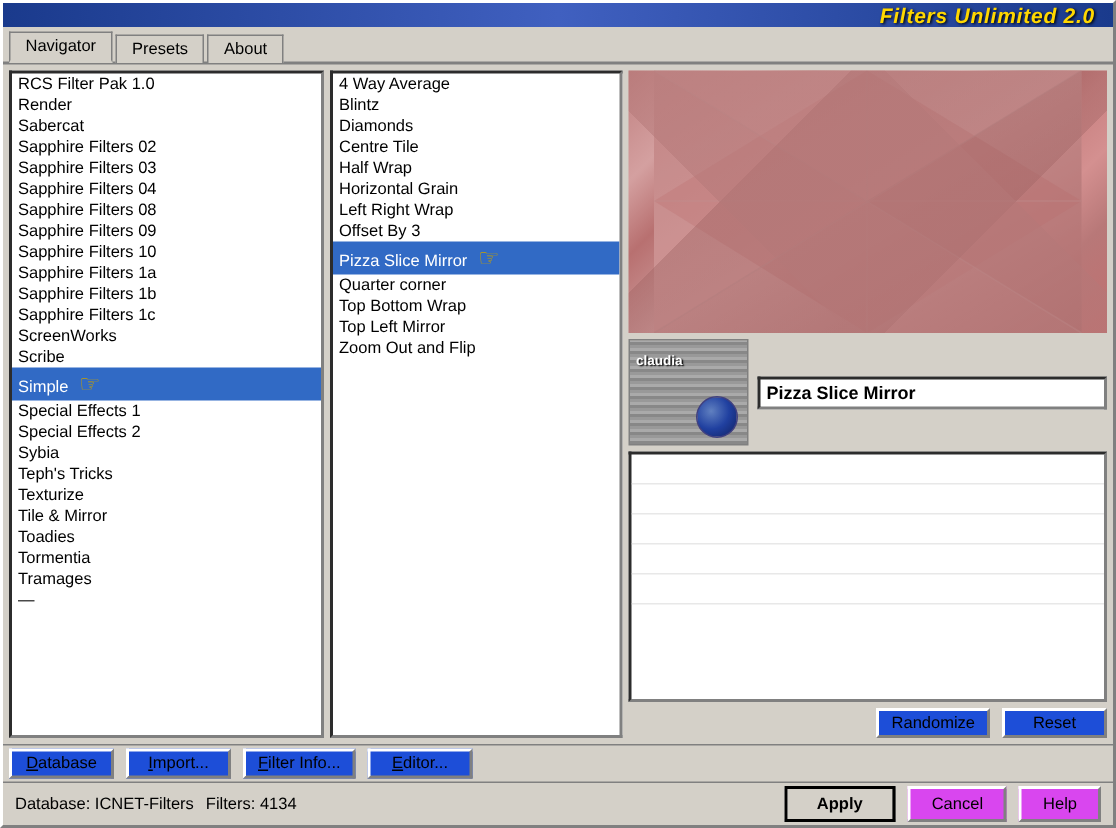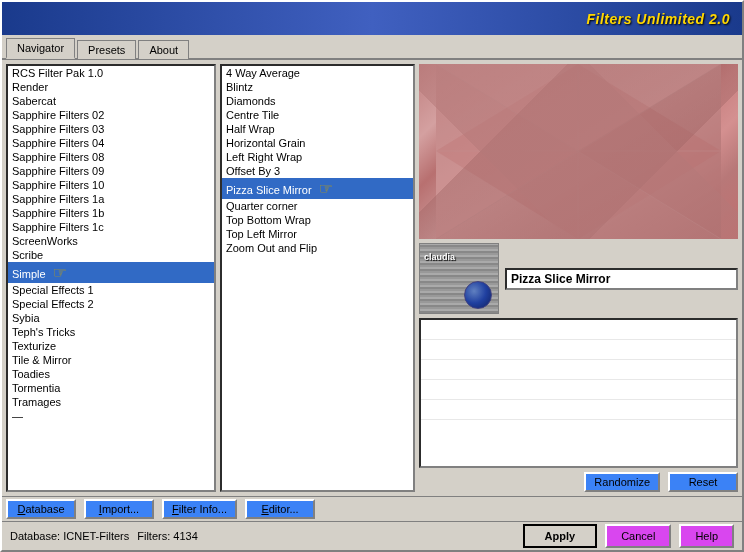--- a/index.html
+++ b/index.html
@@ -18,21 +18,21 @@
       background: #d4d0c8;
       border: 2px solid #fff;
       border-right-color: #808080;
       border-bottom-color: #808080;
       display: flex;
       flex-direction: column;
     }
 
     .title-bar {
       background: linear-gradient(to right, #1a3a8c, #4060c0, #1a3a8c);
-      height: 33px;
+      height: 16px;
       display: flex;
       align-items: center;
       justify-content: flex-end;
       padding-right: 12px;
     }
 
     .title-bar-text {
       color: #ffd700;
       font-size: 14px;
       font-weight: bold;
@@ -191,21 +191,21 @@
       padding: 2px 4px;
       border-top: 1px solid #808080;
       background: #d4d0c8;
       gap: 8px;
     }
 
     .toolbar-btn {
       padding: 2px 8px;
       border: 2px solid;
       border-color: #fff #808080 #808080 #fff;
-      background: #3b82f6;
+      background: #1d4ed8;
       cursor: pointer;
       font-size: 11px;
       min-width: 70px;
       text-align: center;
     }
 
     .toolbar-btn span {
       text-decoration: underline;
     }
 

